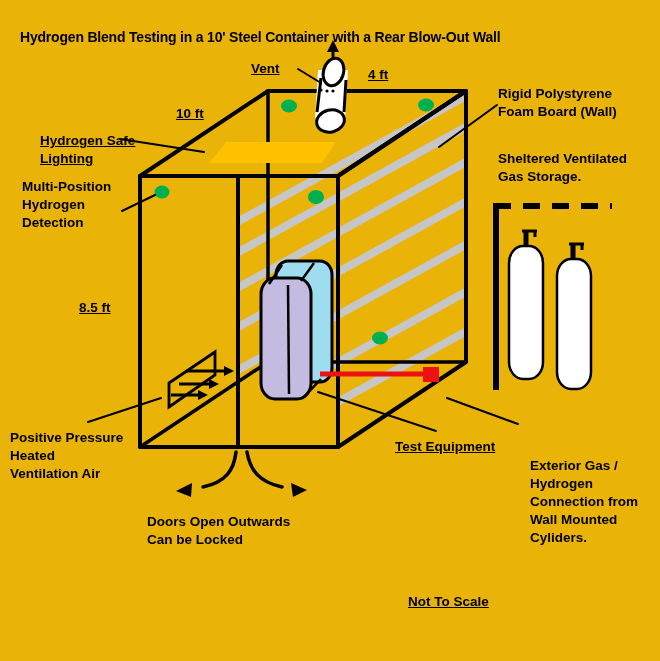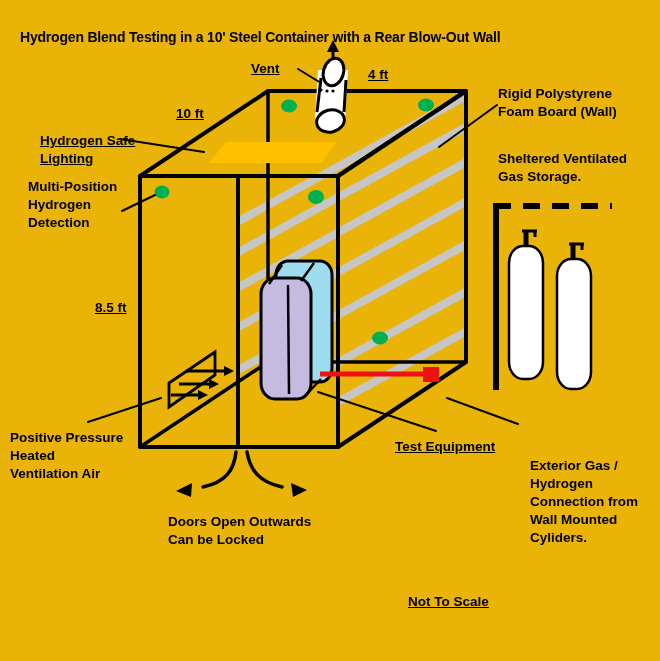--- a/index.html
+++ b/index.html
@@ -129,34 +129,34 @@
       <line x1="447" y1="398" x2="518" y2="424"></line>
     </g>
   </svg>
 
   <div class="lbl title" style="left:20px;top:29px;">Hydrogen Blend Testing in a 10' Steel Container with a Rear Blow-Out Wall</div>
   <div class="lbl nowrap" style="left:251px;top:60px;">Vent</div>
   <div class="lbl nowrap" style="left:368px;top:66px;">4 ft</div>
   <div class="lbl nowrap" style="left:176px;top:105px;">10 ft</div>
   <div class="lbl" style="left:40px;top:132px;text-decoration:underline;">Hydrogen Safe
 Lighting</div>
-  <div class="lbl" style="left:22px;top:178px;margin-left:6px;">Multi-Position
+  <div class="lbl" style="left:22px;top:178px;">Multi-Position
 Hydrogen
 Detection</div>
-  <div class="lbl nowrap" style="left:95px;top:299px;">8.5 ft</div>
+  <div class="lbl nowrap" style="left:79px;top:299px;">8.5 ft</div>
   <div class="lbl" style="left:498px;top:150px;">Sheltered Ventilated
 Gas Storage.</div>
   <div class="lbl" style="left:498px;top:85px;">Rigid Polystyrene
 Foam Board (Wall)</div>
   <div class="lbl nowrap" style="left:395px;top:438px;">Test Equipment</div>
   <div class="lbl" style="left:10px;top:429px;">Positive Pressure
 Heated
 Ventilation Air</div>
   <div class="lbl" style="left:530px;top:412px;margin-top:45px;">Exterior Gas /
 Hydrogen
 Connection from
 Wall Mounted
 Cyliders.</div>
-  <div class="lbl" style="left:168px;top:513px;">Doors Open Outwards
+  <div class="lbl" style="left:147px;top:513px;">Doors Open Outwards
 Can be Locked</div>
   <div class="lbl nowrap" style="left:408px;top:593px;text-align:right;">Not To Scale</div>
 
 </div>
 
 </body></html>

